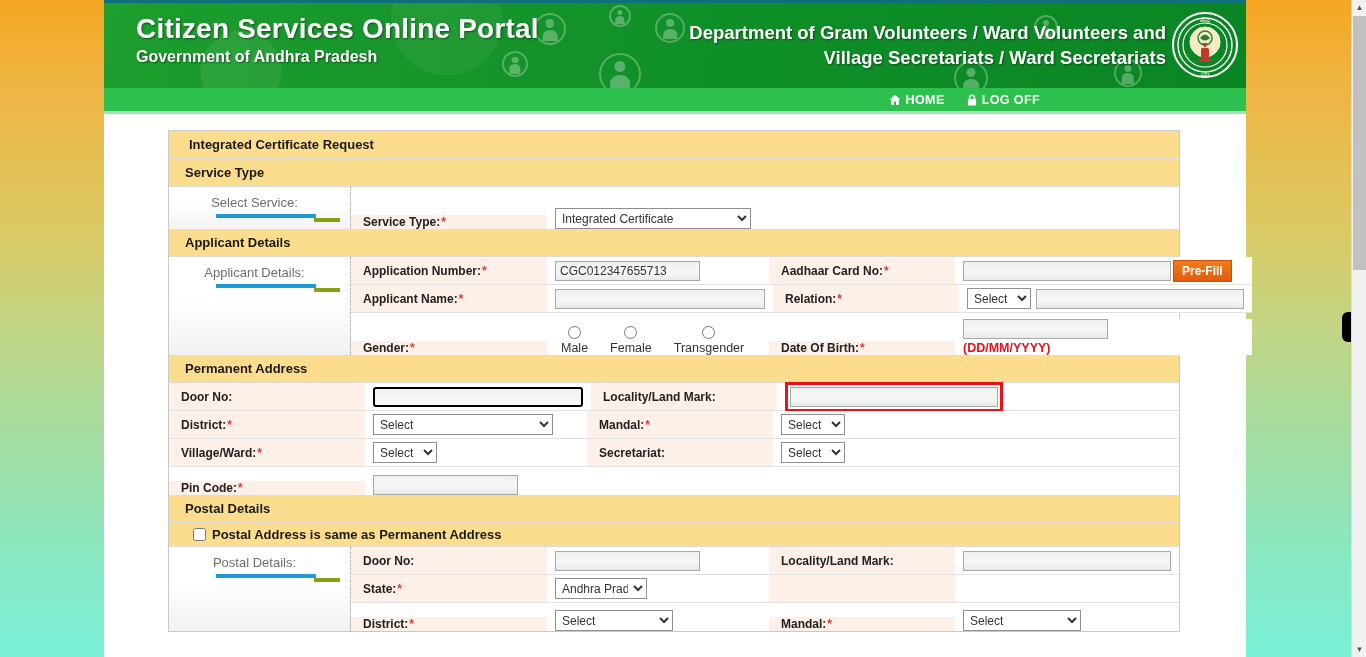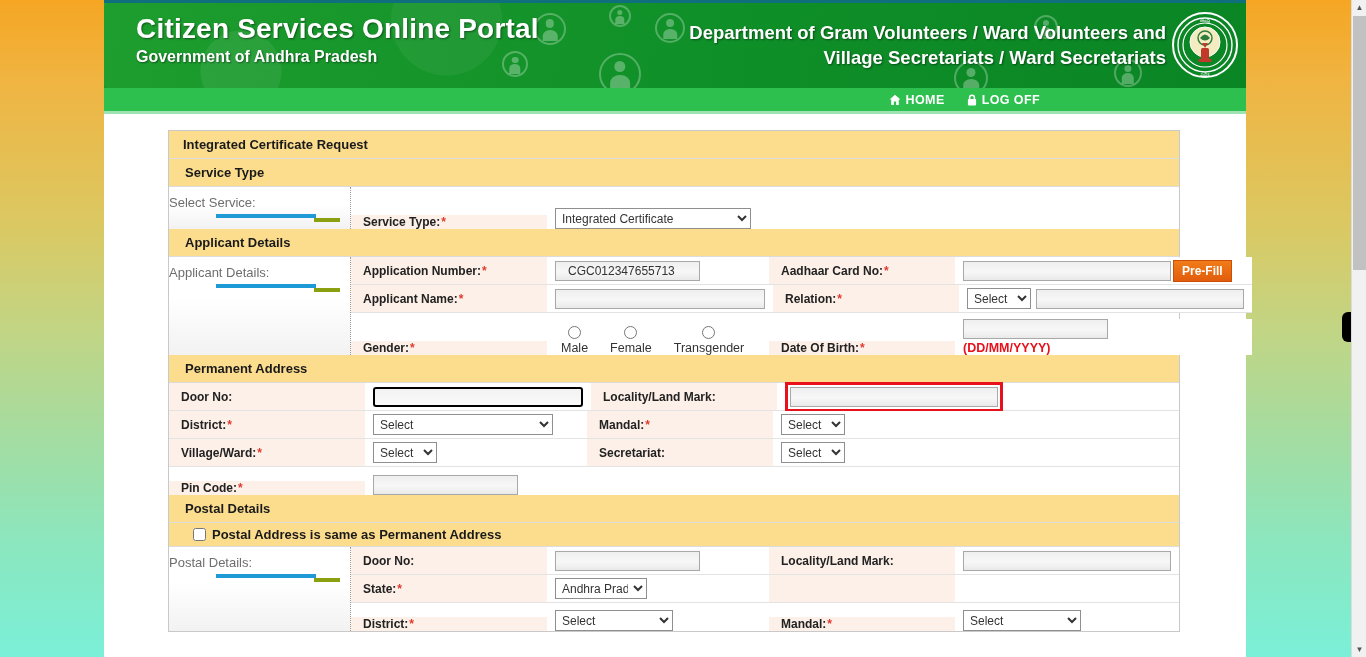--- a/index.html
+++ b/index.html
@@ -104,36 +104,36 @@
   #form-panel {
     margin-left: 64px;
     width: 1012px;
     border: 1px solid #c9c9c9;
     background: #ffffff;
   }
   .sec-head {
     background: #fcdd8e;
     border-bottom: 1px solid #dcdcdc;
     font-size: 13px; font-weight: bold; color: #1a1a1a;
-    padding: 6px 0 6px 14px;
+    padding: 6px 0 6px 20px;
   }
   .sec-head.level2 { padding-left: 16px; }
   .sec-head.checkrow {
     display: flex; align-items: center; gap: 6px;
     padding: 4px 0 4px 24px;
   }
   .sec-head.checkrow input { margin: 0; width: 13px; height: 13px; }
   .sec-body { display: flex; }
   .side-label {
     width: 182px;
     flex: 0 0 182px;
     border-right: 1px dotted #9a9a9a;
     background: linear-gradient(to bottom, #ffffff 0%, #ffffff 42%, #f2f2f2 100%);
     padding: 8px 10px 10px 0;
-    text-align: left;
+    text-align: center;
   }
   .side-label .txt {
     font-size: 13px; color: #6e6e6e; display: block;
   }
   .underlines { margin-top: 4px; height: 4px; position: relative; }
   .underlines .blue {
     position: absolute; right: 24px; top: 0;
     width: 100px; height: 4px; background: #1e9bd7;
   }
   .underlines .olive {
@@ -158,21 +158,21 @@
   }
   .w-lbl-a { flex: 0 0 196px; }
   .w-val-a { flex: 0 0 222px; }
   .w-lbl-b { flex: 0 0 186px; }
   .w-val-b { flex: 1; }
   .h-std { height: 28px; }
   .h-tall { height: 42px; }
   input[type="text"] {
     font-family: "Liberation Sans", sans-serif;
     font-size: 12px; color: #333;
-    height: 20px; padding: 1px 12px;
+    height: 20px; padding: 1px 4px;
     border: 1px solid #a8a8a8;
     background: linear-gradient(to bottom, #efefef 0%, #f7f7f7 55%, #e9e9e9 100%);
   }
   select {
     font-family: "Liberation Sans", sans-serif;
     font-size: 12px; color: #333;
     height: 21px; padding: 1px 2px;
     border: 1px solid #8f8f8f;
     background: #fff;
   }

